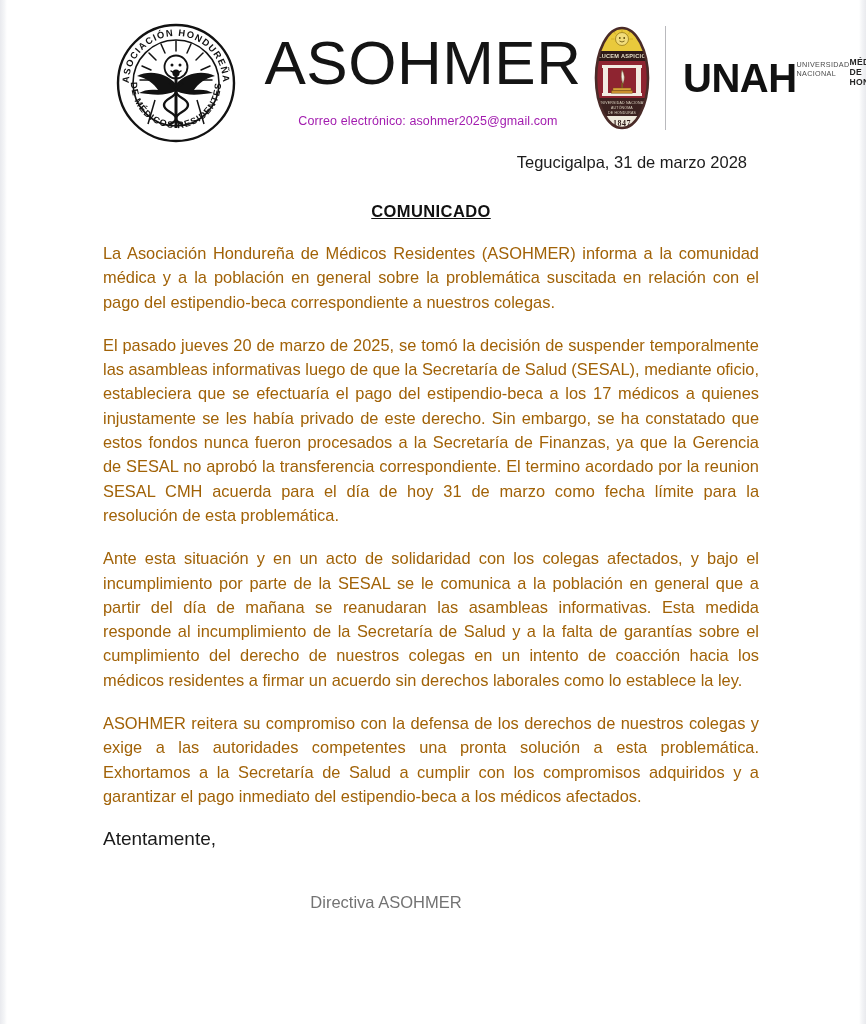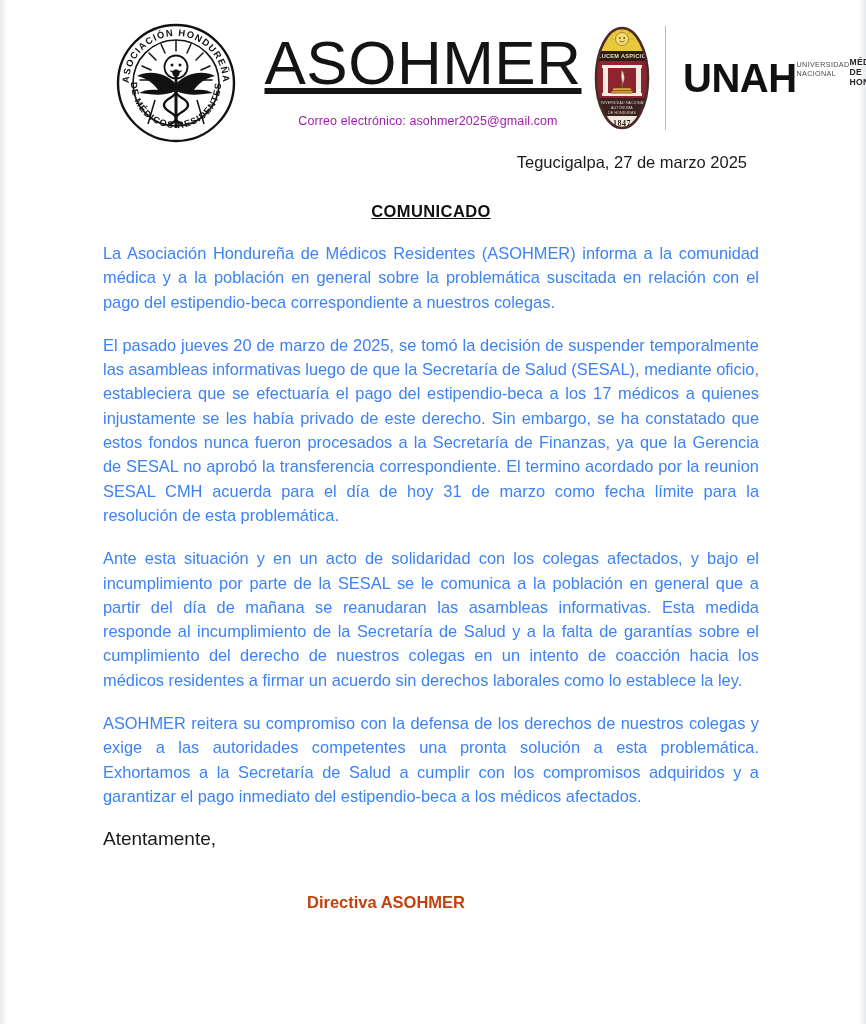--- a/index.html
+++ b/index.html
@@ -67,21 +67,20 @@
     left: 250px;
     top: 28px;
     width: 330px;
     text-align: center;
     font-size: 62px;
     line-height: 70px;
     font-weight: 400;
     letter-spacing: 0.5px;
     color: #141414;
     font-family: "Liberation Sans", sans-serif;
-    text-decoration: underline;
   }
 
   .brand-email {
     position: absolute;
     left: 230px;
     top: 113px;
     width: 380px;
     text-align: center;
     font-size: 12.5px;
     line-height: 16px;
@@ -162,39 +161,39 @@
     color: #111111;
     margin-bottom: 19px;
     text-decoration: underline;
   }
 
   .para {
     text-align: justify;
     text-justify: inter-word;
     font-size: 16.4px;
     line-height: 24.3px;
-    color: #3b82f6;
+    color: #a16207;
     margin: 0 0 19px 0;
     hyphens: none;
   }
 
   .closing-salutation {
     text-align: left;
     font-size: 19px;
     line-height: 24px;
     color: #1b1b1b;
     margin: 19px 0 0 0;
   }
 
   .signature-block {
     text-align: center;
     font-size: 16.5px;
     line-height: 22px;
-    font-weight: 700;
-    color: #c2410c;
+    font-weight: 400;
+    color: #737373;
     margin-top: 40px;
     padding-right: 90px;
   }
 </style>
 </head>
 <body>
 
 <div class="page-canvas">
 
   <div class="edge-strip left"></div>
@@ -308,21 +307,21 @@
           <div class="unah-acronym">UNAH</div>
           <div class="unah-sub-line1">UNIVERSIDAD NACIONAL</div>
           <div class="unah-sub-line2">MÉDICOS DE HONDURAS</div>
         </div>
 
       </div>
     </div>
 
     <div class="letter-body">
 
-      <div class="dateline">Tegucigalpa, 27 de marzo 2025</div>
+      <div class="dateline">Tegucigalpa, 31 de marzo 2028</div>
 
       <div class="doc-heading">COMUNICADO</div>
 
       <p class="para">La Asociación Hondureña de Médicos Residentes (ASOHMER) informa a la comunidad médica y a la población en general sobre la problemática suscitada en relación con el pago del estipendio-beca correspondiente a nuestros colegas.</p>
       <p class="para">El pasado jueves 20 de marzo de 2025, se tomó la decisión de suspender temporalmente las asambleas informativas luego de que la Secretaría de Salud (SESAL), mediante oficio, estableciera que se efectuaría el pago del estipendio-beca a los 17 médicos a quienes injustamente se les había privado de este derecho. Sin embargo, se ha constatado que estos fondos nunca fueron procesados a la Secretaría de Finanzas, ya que la Gerencia de SESAL no aprobó la transferencia correspondiente. El termino acordado por la reunion SESAL CMH acuerda para el día de hoy 31 de marzo como fecha límite para la resolución de esta problemática.</p>
       <p class="para">Ante esta situación y en un acto de solidaridad con los colegas afectados, y bajo el incumplimiento por parte de la SESAL se le comunica a la población en general que a partir del día de mañana se reanudaran las asambleas informativas. Esta medida responde al incumplimiento de la Secretaría de Salud y a la falta de garantías sobre el cumplimiento del derecho de nuestros colegas en un intento de coacción hacia los médicos residentes a firmar un acuerdo sin derechos laborales como lo establece la ley.</p>
       <p class="para">ASOHMER reitera su compromiso con la defensa de los derechos de nuestros colegas y exige a las autoridades competentes una pronta solución a esta problemática. Exhortamos a la Secretaría de Salud a cumplir con los compromisos adquiridos y a garantizar el pago inmediato del estipendio-beca a los médicos afectados.</p>
 
       <p class="closing-salutation">Atentamente,</p>
 

